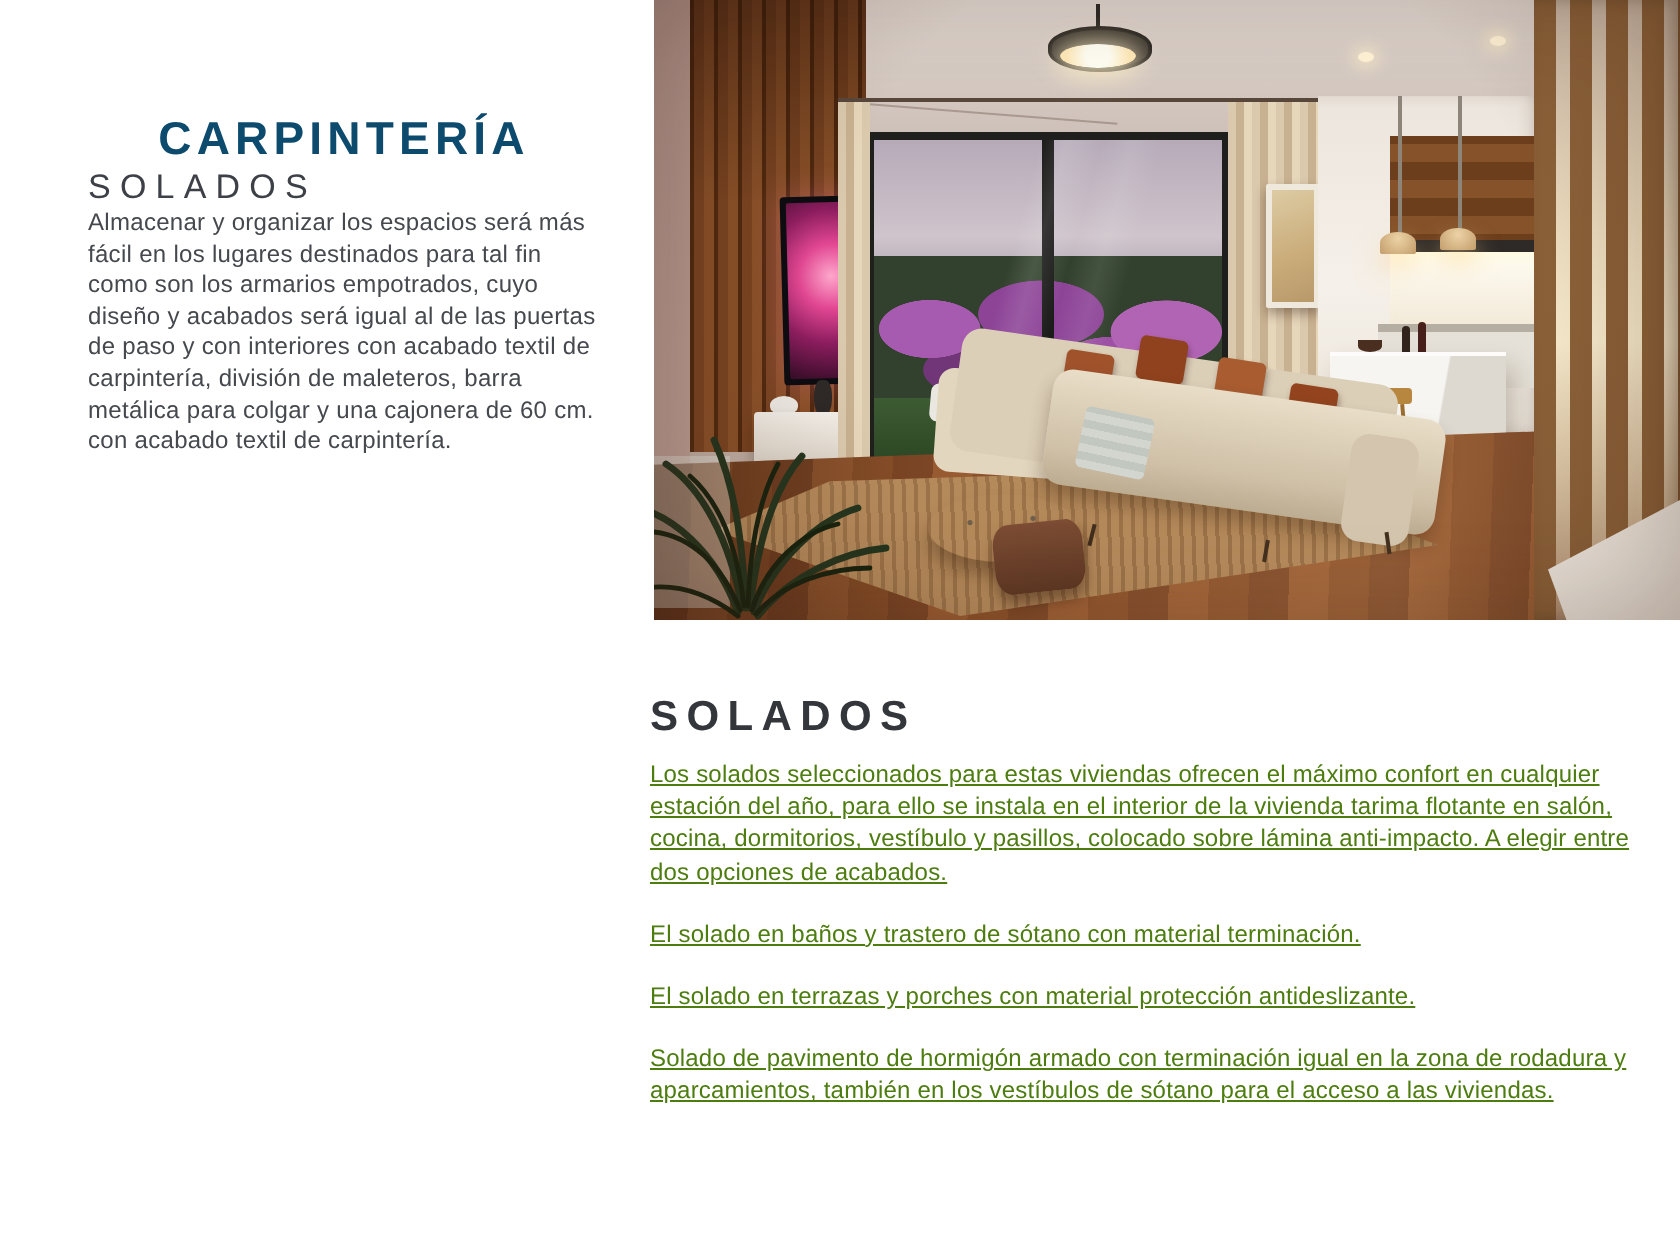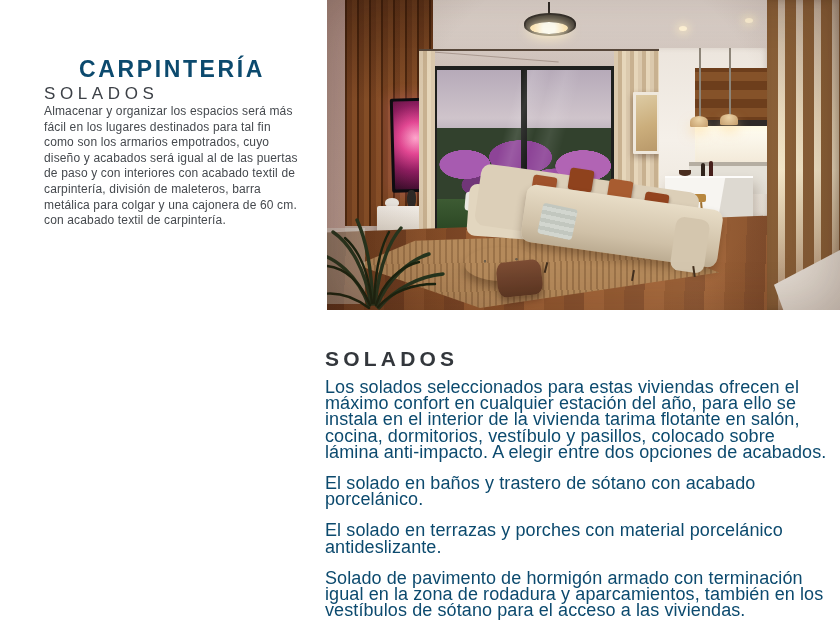--- a/index.html
+++ b/index.html
@@ -11,21 +11,21 @@
   
   .left-col { position:absolute; left:44px; top:56px; width:256px; }
   .title   { font-size:23px; font-weight:700; letter-spacing:2.6px; color:#0c4a6e; line-height:27px; margin:0;text-align:center; }
   .subtitle{ font-size:17px; font-weight:300; letter-spacing:4.6px; color:#3d4147; line-height:20px; margin:1px 0 0 0; }
   .left-col p { font-size:12px; line-height:15.6px; color:#45494e; letter-spacing:0.15px; margin:0 0 15px 0; }
   .left-col p.first { margin-top:23px; }
 
   
   .solados { position:absolute; left:325px; top:346px; width:502px; }
   .solados h2 { font-size:21px; font-weight:700; letter-spacing:4.2px; color:#33373c; line-height:25px; margin:0 0 8px 0; }
-  .solados p { font-size:18px; line-height:16.2px; color:#0c4a6e; letter-spacing:0.1px; margin:0 0 15px 0; }
+  .solados p { font-size:12px; line-height:16.2px; color:#4d7c0f; letter-spacing:0.1px; margin:0 0 15px 0;text-decoration:underline; }
 
   
   .photo { position:absolute; left:327px; top:0; width:513px; height:310px; overflow:hidden; background:#c7b7ae; margin:0; }
   .photo * { position:absolute; }
 
   .ph-wall { inset:0; background:linear-gradient(180deg,#d3c8c1 0%,#c9b9b0 42%,#bfaca1 100%); }
   .ph-ceilshade { left:0; top:0; width:100%; height:74px;
     background:linear-gradient(180deg,#ddd3cc 0%, rgba(221,211,204,0) 90%); }
   .ph-ceiline { left:-8px; top:52px; width:240px; height:0; border-top:1.5px solid rgba(95,72,60,.35); transform:rotate(4.5deg); }
 
@@ -296,18 +296,18 @@
     <div class="ph-lampstem"></div>
     <div class="ph-drum"></div>
     <div class="ph-drum-glow"></div>
 
     <div class="ph-vignette"></div>
   </figure>
 
   <section class="solados">
     <h2>SOLADOS</h2>
     <p>Los solados seleccionados para estas viviendas ofrecen el máximo confort en cualquier estación del año, para ello se instala en el interior de la vivienda tarima flotante en salón, cocina, dormitorios, vestíbulo y pasillos, colocado sobre lámina anti-impacto. A elegir entre dos opciones de acabados.</p>
-    <p>El solado en baños y trastero de sótano con acabado porcelánico.</p>
-    <p>El solado en terrazas y porches con material porcelánico antideslizante.</p>
+    <p>El solado en baños y trastero de sótano con material terminación.</p>
+    <p>El solado en terrazas y porches con material protección antideslizante.</p>
     <p>Solado de pavimento de hormigón armado con terminación igual en la zona de rodadura y aparcamientos, también en los vestíbulos de sótano para el acceso a las viviendas.</p>
   </section>
 
 </div>
 
 </body></html>

